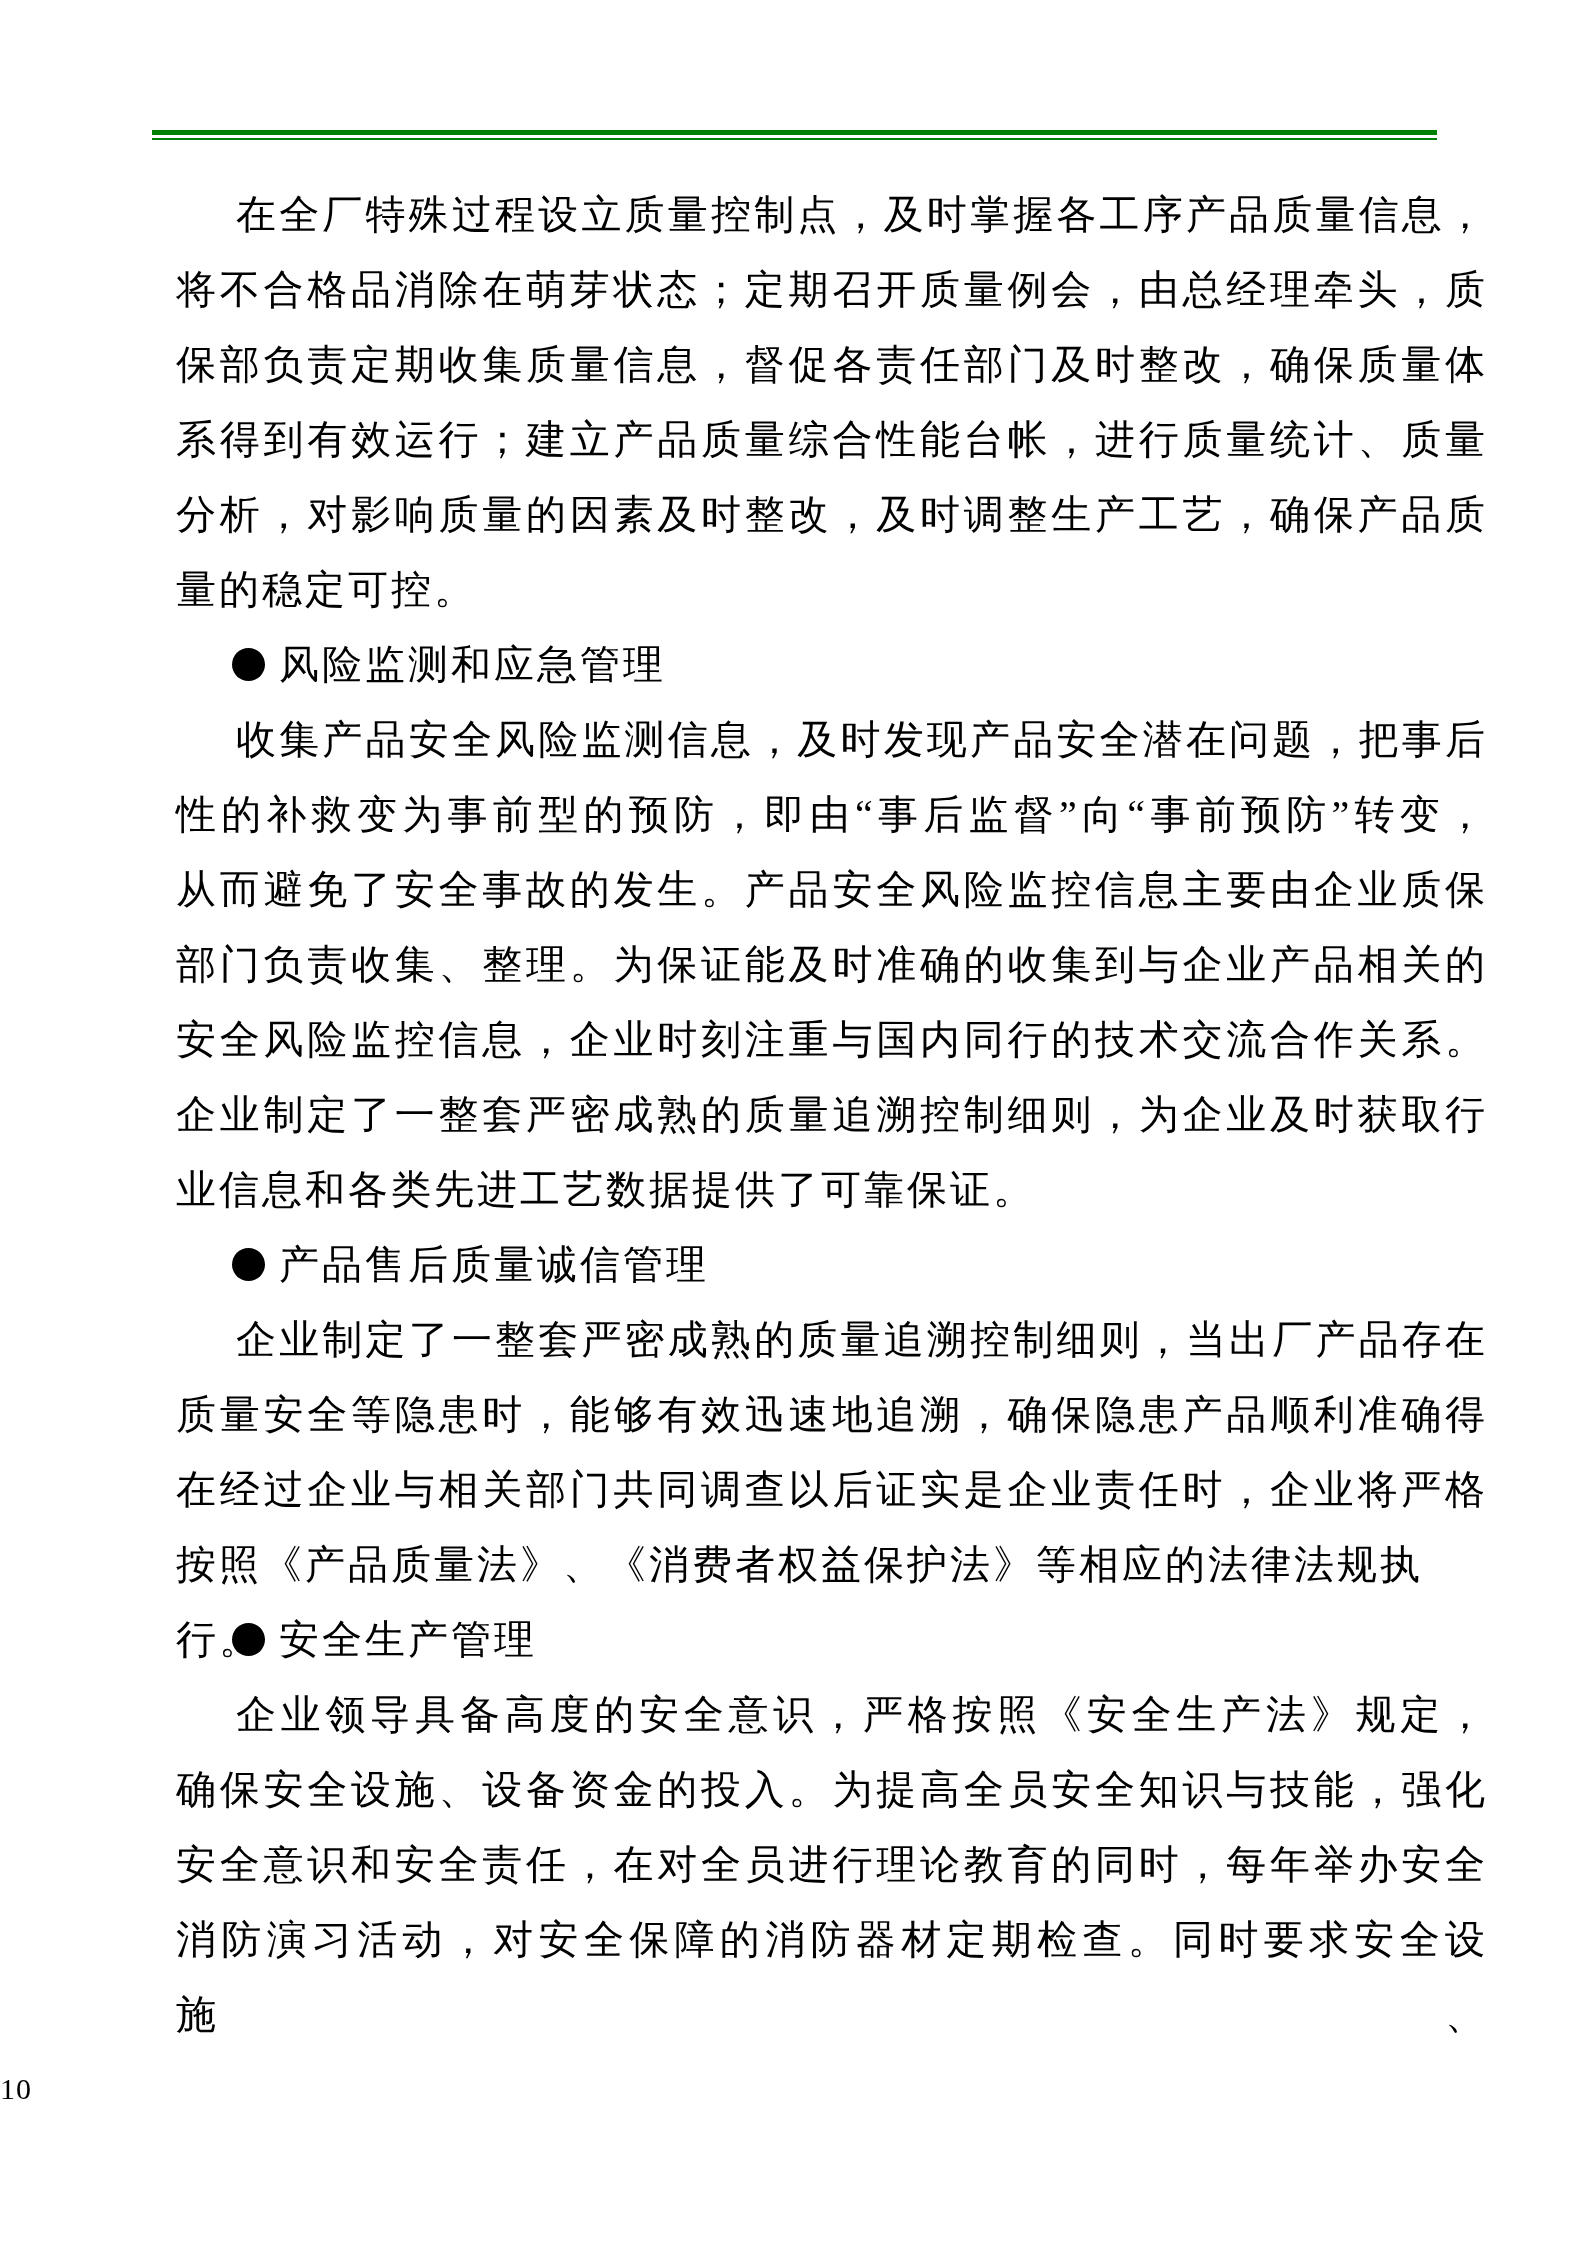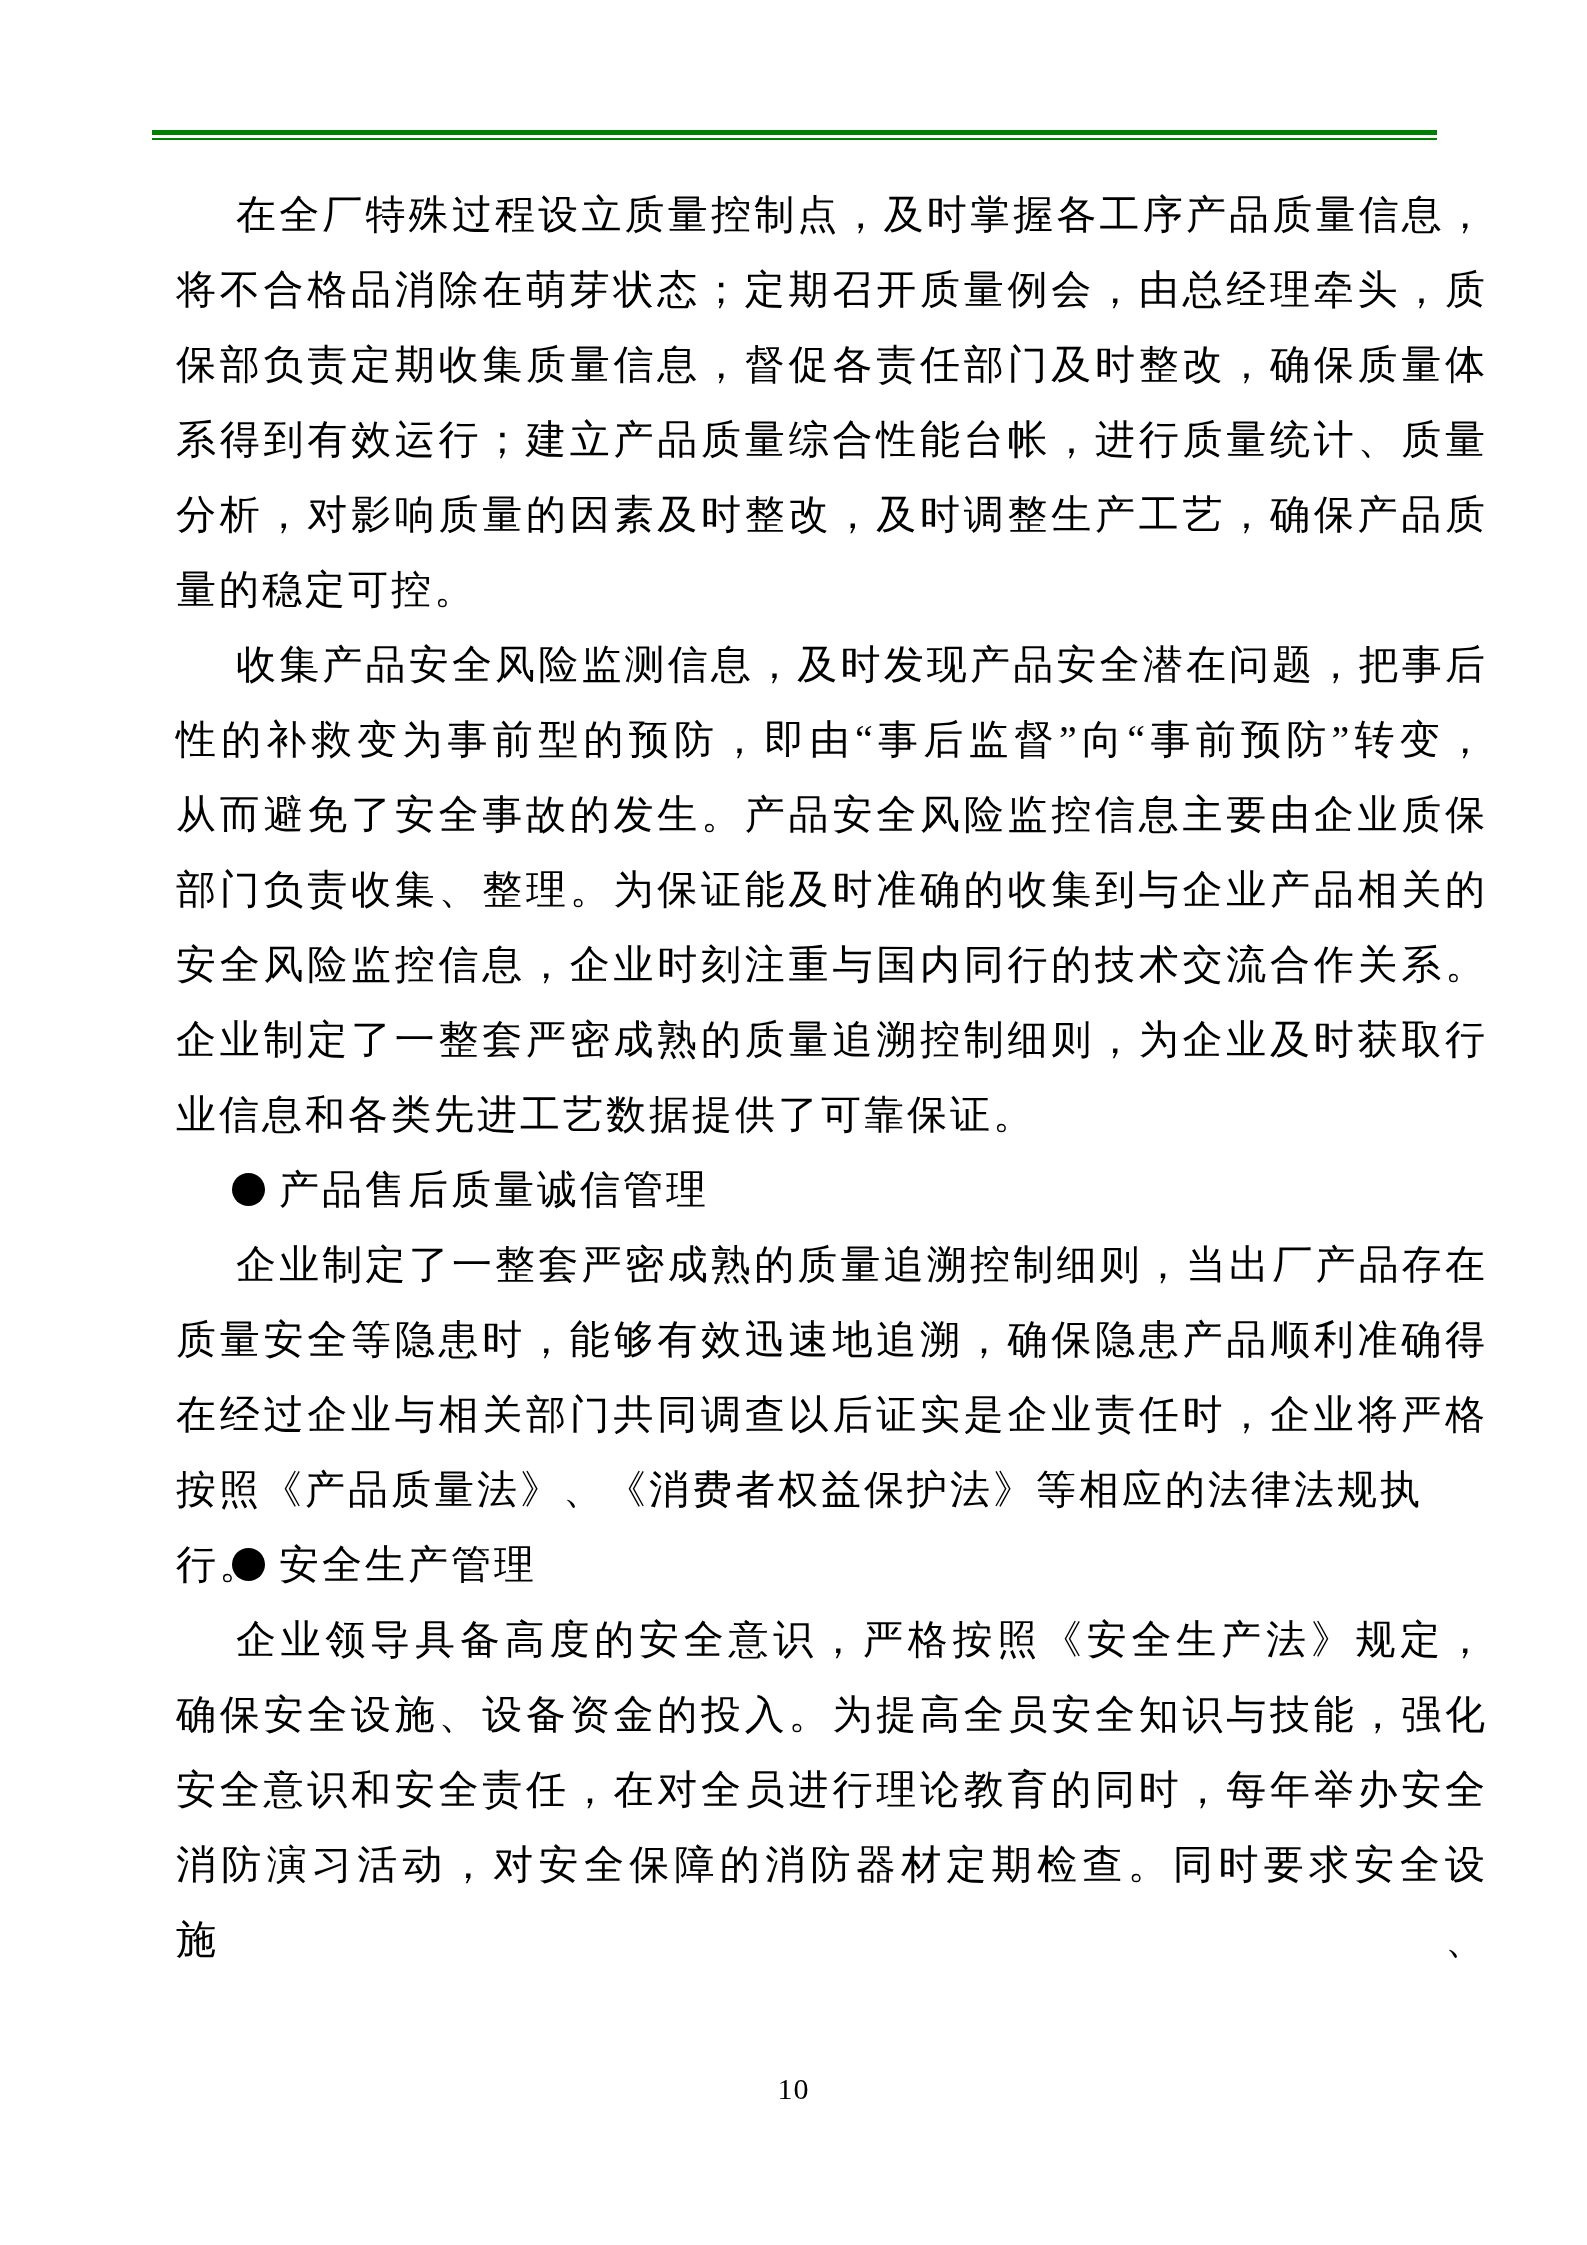--- a/index.html
+++ b/index.html
@@ -68,21 +68,20 @@
     border-radius: 50%;
     background: #000000;
     margin-right: 14px;
     flex: 0 0 auto;
   }
   .page-num {
     position: absolute;
     left: 0;
     top: 2072px;
     width: 100%;
-    text-align: center;
     font-size: 30px;
     letter-spacing: 1px;
     color: #000000;
   }
 </style>
 </head>
 <body>
 
 <div class="page">
 
@@ -92,20 +91,24 @@
     <div class="thin"></div>
   </div>
 
   <div class="content" id="doc-content">
       <div class="line para-line first jl">在全厂特殊过程设立质量控制点，及时掌握各工序产品质量信息，</div>
       <div class="line para-line jl">将不合格品消除在萌芽状态；定期召开质量例会，由总经理牵头，质</div>
       <div class="line para-line jl">保部负责定期收集质量信息，督促各责任部门及时整改，确保质量体</div>
       <div class="line para-line jl">系得到有效运行；建立产品质量综合性能台帐，进行质量统计、质量</div>
       <div class="line para-line jl">分析，对影响质量的因素及时整改，及时调整生产工艺，确保产品质</div>
       <div class="line para-line">量的稳定可控。</div>
+      <div class="line heading">
+        <span class="bullet"></span>
+        <span>风险监测和应急管理</span>
+      </div>
       <div class="line para-line first jl">收集产品安全风险监测信息，及时发现产品安全潜在问题，把事后</div>
       <div class="line para-line jl">性的补救变为事前型的预防，即由“事后监督”向“事前预防”转变，</div>
       <div class="line para-line jl">从而避免了安全事故的发生。产品安全风险监控信息主要由企业质保</div>
       <div class="line para-line jl">部门负责收集、整理。为保证能及时准确的收集到与企业产品相关的</div>
       <div class="line para-line jl">安全风险监控信息，企业时刻注重与国内同行的技术交流合作关系。</div>
       <div class="line para-line jl">企业制定了一整套严密成熟的质量追溯控制细则，为企业及时获取行</div>
       <div class="line para-line">业信息和各类先进工艺数据提供了可靠保证。</div>
       <div class="line heading">
         <span class="bullet"></span>
         <span>产品售后质量诚信管理</span>

